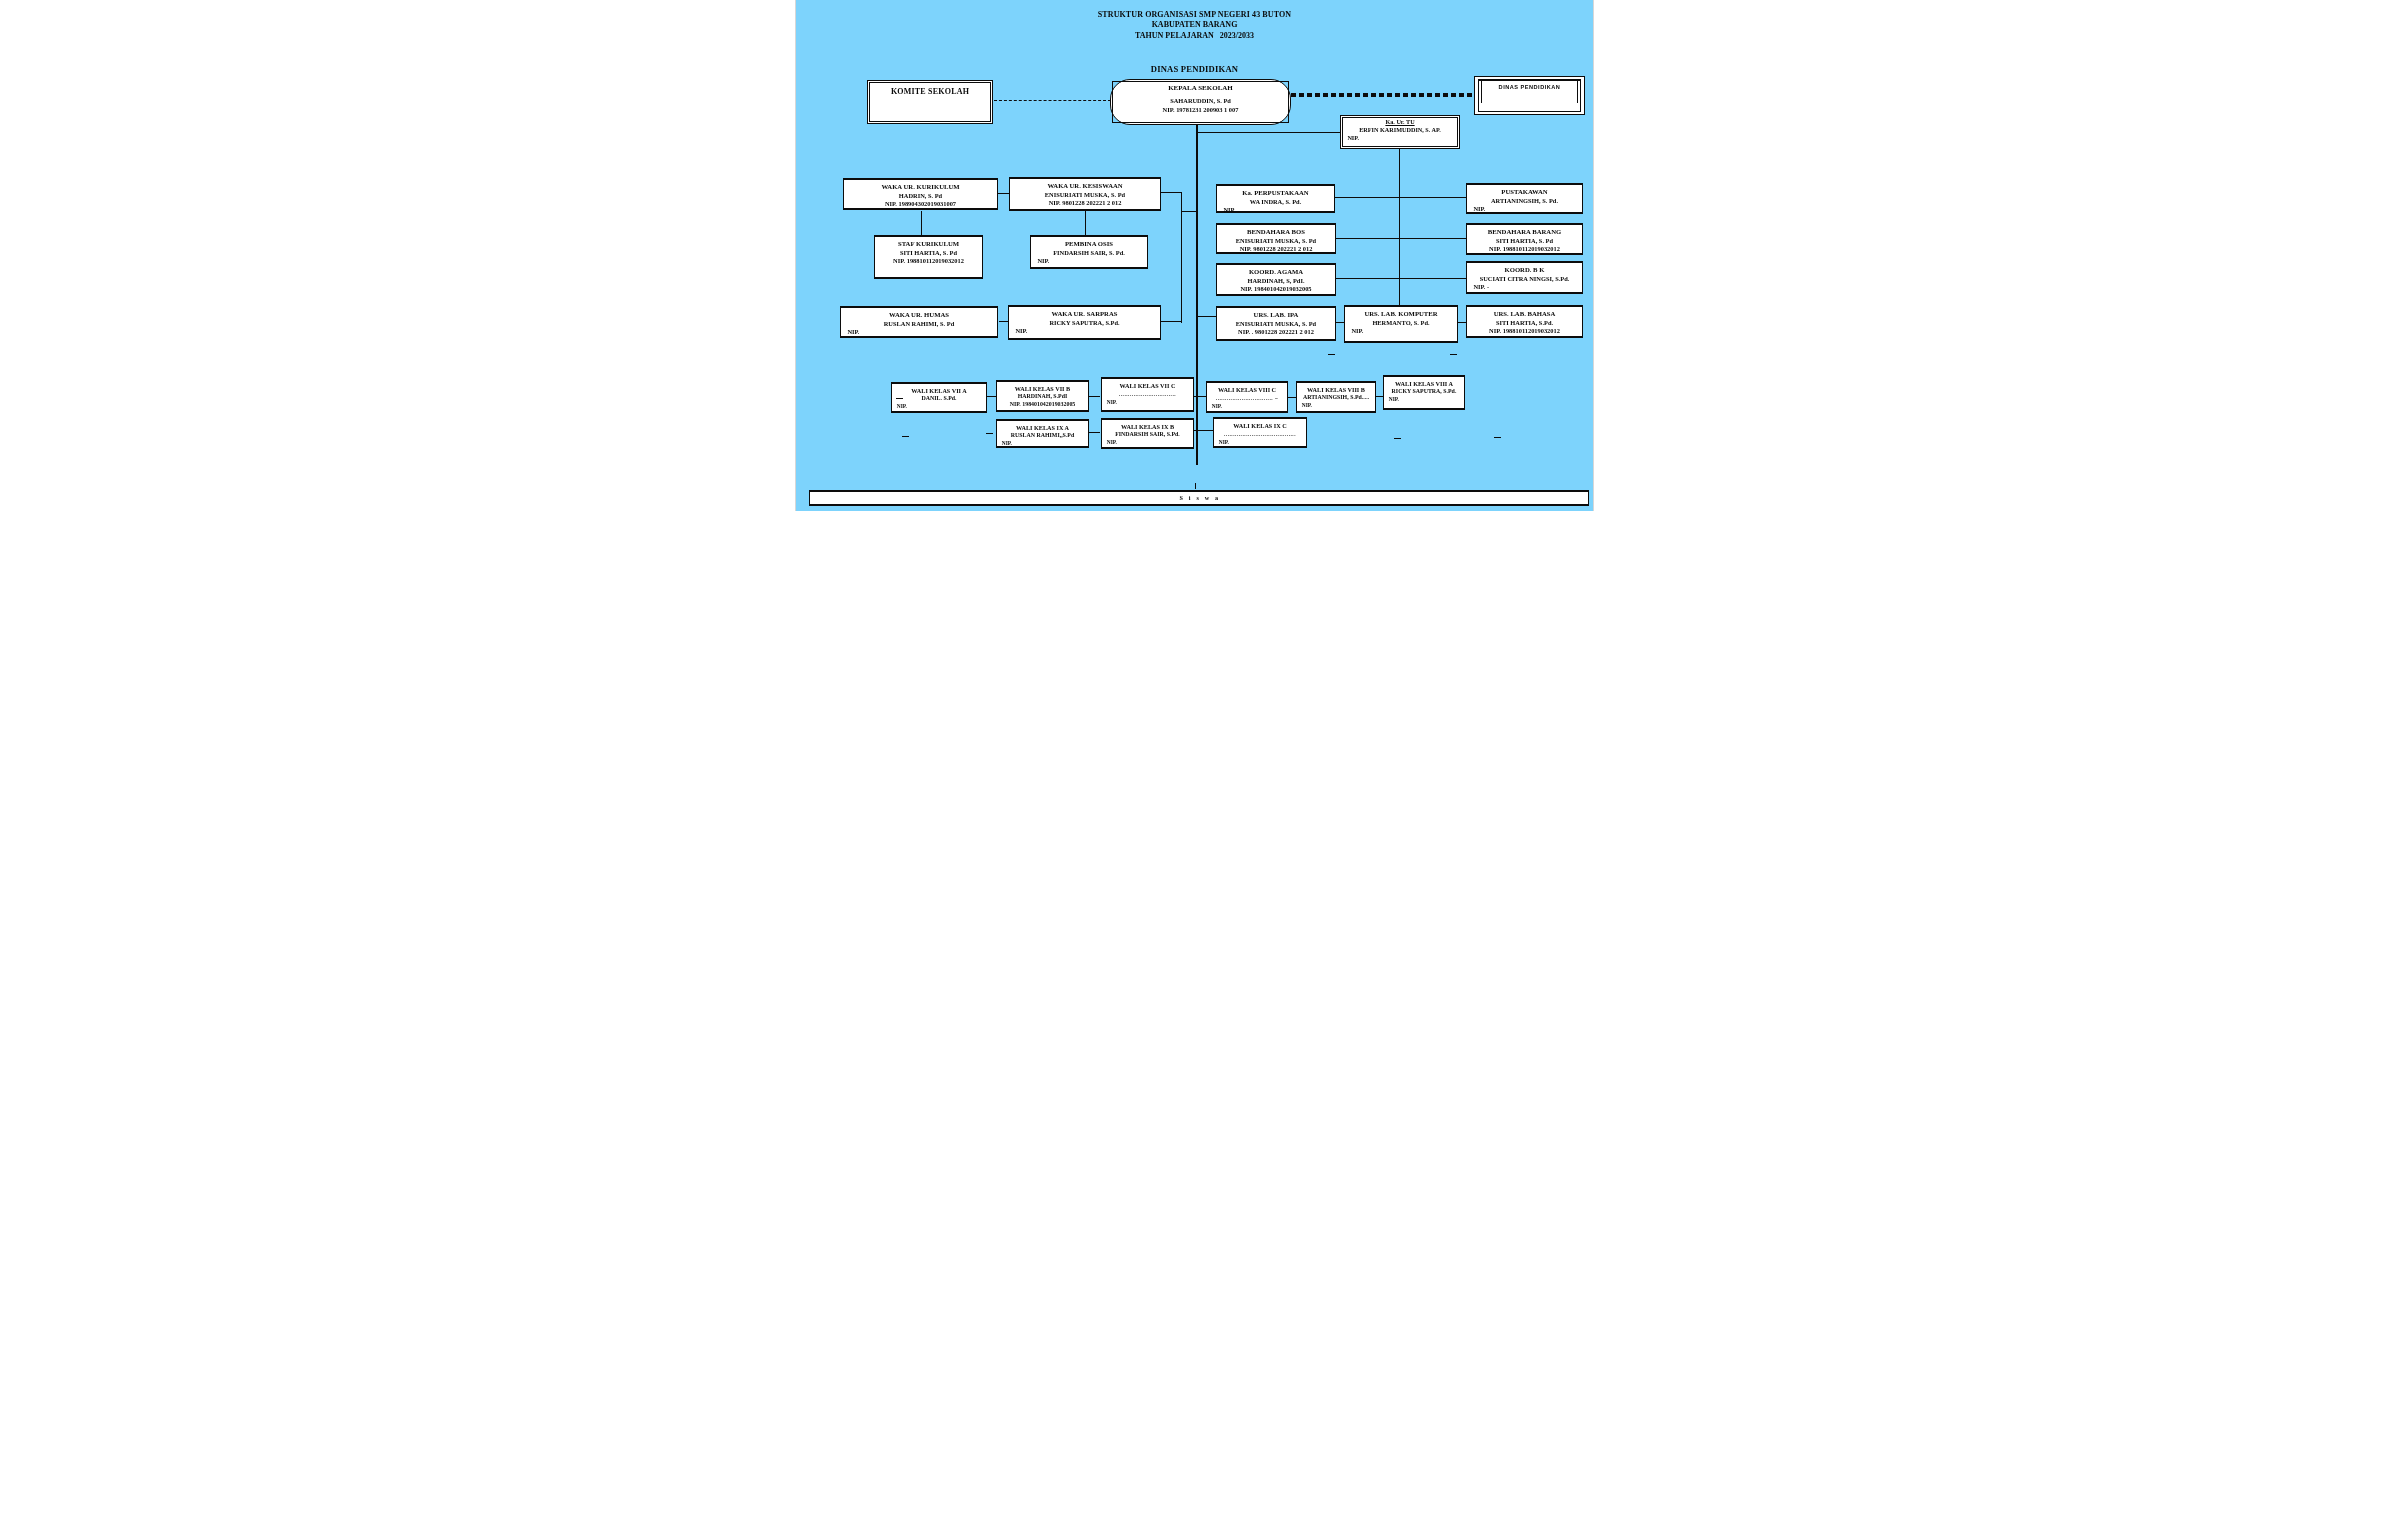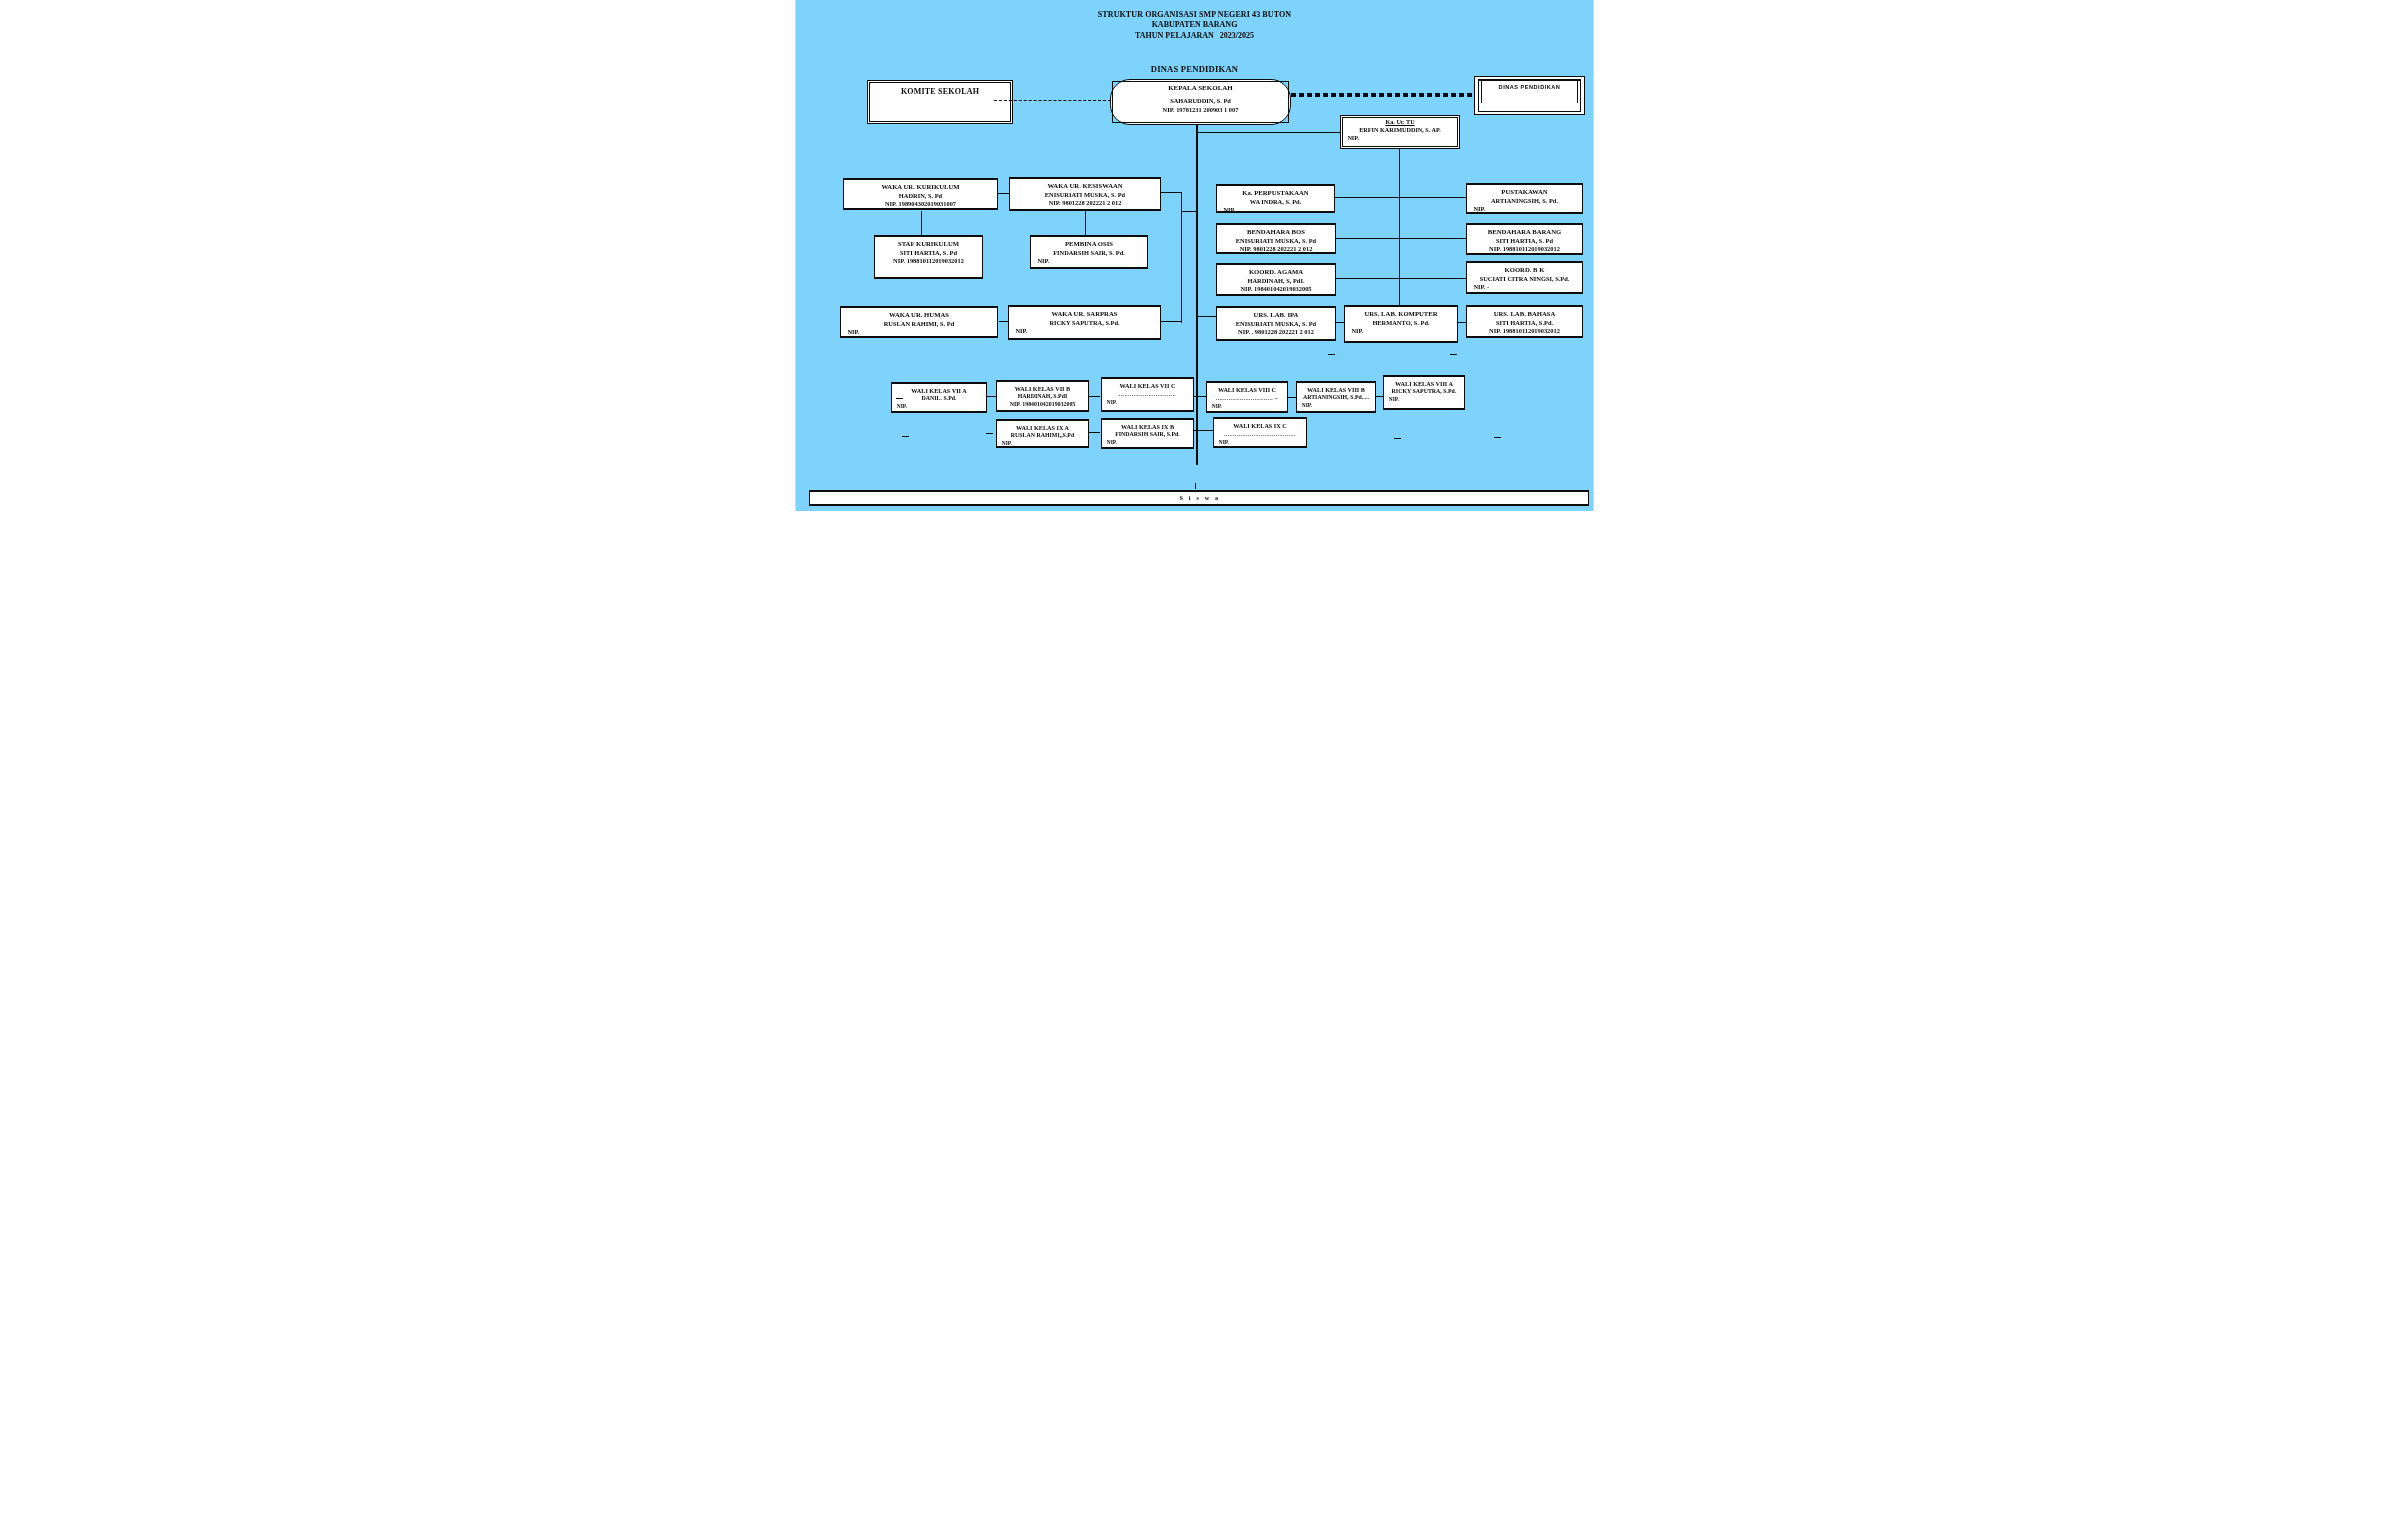--- a/index.html
+++ b/index.html
@@ -57,25 +57,25 @@
   .dashmark{position:absolute;width:7px;height:1.1px;background:#0c0c0c;}
 </style>
 </head>
 <body>
 
 <div class="stage">
 
   <div class="titleblock">
     <div class="t1">STRUKTUR ORGANISASI SMP NEGERI 43 BUTON</div>
     <div class="t2">KABUPATEN BARANG</div>
-    <div class="t3">TAHUN PELAJARAN  2023/2025</div>
+    <div class="t3">TAHUN PELAJARAN  2023/2033</div>
   </div>
   <div class="dinas-heading">DINAS PENDIDIKAN</div>
 
-  <div class="box double komite" style="left:71px;top:80px;width:146px;height:44px;">
+  <div class="box double komite" style="left:71px;top:80px;width:126px;height:44px;">
       <div class="ln first">KOMITE SEKOLAH</div>
     </div>
   <div class="box double kepala" style="left:314px;top:79px;width:181px;height:46px;border-radius:20px;">
       <div class="ln first">KEPALA SEKOLAH</div>
       <div class="ln">SAHARUDDIN, S. Pd</div>
       <div class="ln">NIP. 19781231 200903 1 007</div>
     </div>
   <div class="box dinasframe" style="left:678px;top:76px;width:111px;height:39px;padding-top:2.1px;">
     <div class="dinas-inner">
       <span class="lbl">DINAS PENDIDIKAN</span>

